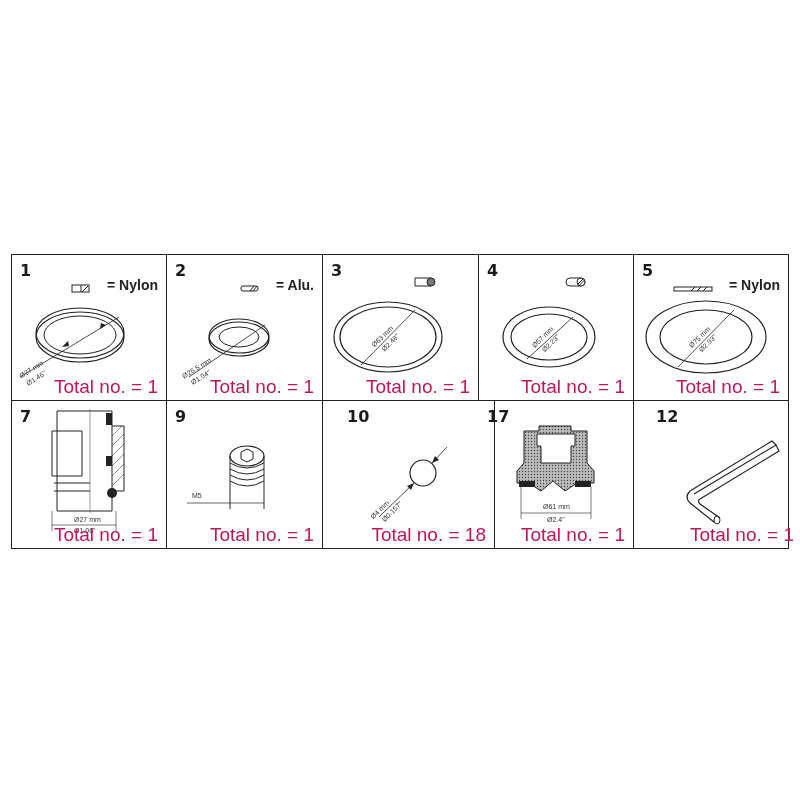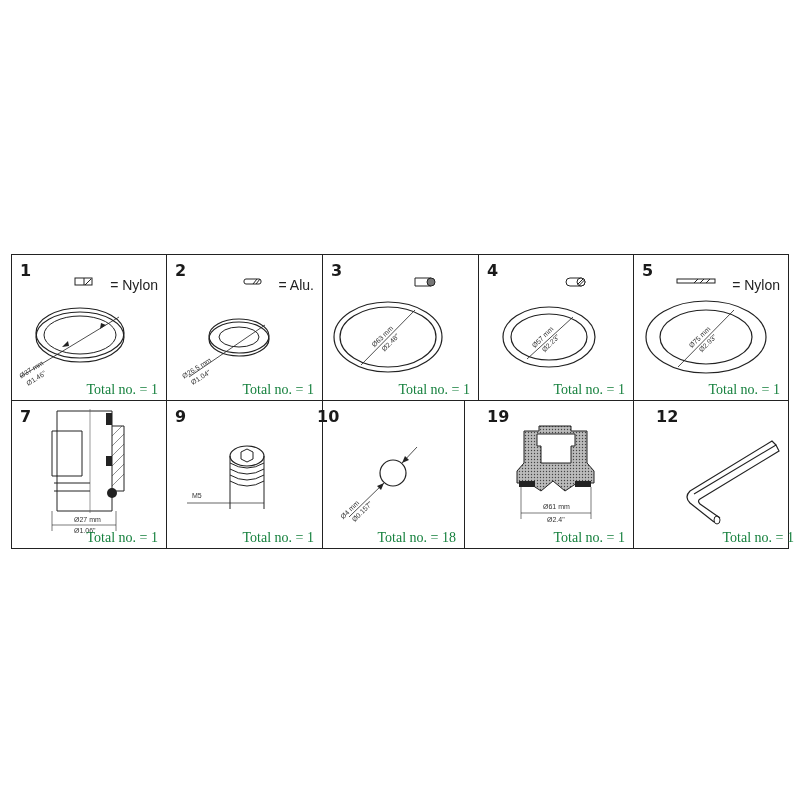--- a/index.html
+++ b/index.html
@@ -2,22 +2,22 @@
 <html><head>
 <meta charset="utf-8">
 <style>
   html, body { margin:0; padding:0; background:#ffffff; }
   body { width:800px; height:800px; position:relative; overflow:hidden; font-family:"DejaVu Sans", "Liberation Sans", sans-serif; color:#1a1a1a; }
   .grid { position:absolute; left:11px; top:254px; width:778px; height:295px; border:1px solid #222; box-sizing:border-box; }
   .cell { position:absolute; box-sizing:border-box; border-right:1px solid #222; border-bottom:1px solid #222; }
   .cell.lastcol { border-right:none; }
   .cell.lastrow { border-bottom:none; }
   .num { position:absolute; left:8px; top:6px; font-weight:bold; font-size:16px; font-family:"DejaVu Sans", sans-serif; color:#1a1a1a; }
-  .total { position:absolute; right:8px; bottom:2px; font-size:14px; font-family:Liberation Serif, serif; color:#15803d; }
-  .mat { position:absolute; right:8px; top:22px; font-size:14px; font-family:"Liberation Sans", sans-serif; color:#222; display:flex; align-items:flex-start; gap:16px; }
+  .total { position:absolute; right:8px; bottom:2px; font-size:19px; font-family:Liberation Sans, sans-serif; color:#be185d; }
+  .mat { position:absolute; right:8px; top:22px; font-size:14px; font-family:"Liberation Sans", sans-serif; color:#222; display:flex; align-items:flex-end; gap:16px;font-weight:bold; }
   .cell svg.draw { position:absolute; left:0; top:0; }
   .dim { font-family:"Liberation Sans", sans-serif; font-size:7px; fill:#333; }
 </style>
 </head>
 <body>
 
 <div class="grid">
 
   <div class="cell" style="left:0;top:0;width:155px;height:146px;">
     <span class="num">1</span>
@@ -174,38 +174,38 @@
           <path d="M63 80 Q80 90 97 80"></path>
       </g>
       <line x1="63" y1="55" x2="63" y2="108" stroke="#222"></line>
       <line x1="97" y1="55" x2="97" y2="108" stroke="#222"></line>
       <line x1="20" y1="102" x2="97" y2="102" stroke="#222" stroke-width="0.7"></line>
       <text class="dim" x="25" y="97">M5</text>
     </svg>
     <span class="total">Total no. = 1</span>
   </div>
 
-  <div class="cell lastrow" style="left:297px;top:146px;width:156px;height:147px;">
+  <div class="cell lastrow" style="left:327px;top:146px;width:156px;height:147px;">
     <span class="num">10</span>
     <svg class="draw" width="156" height="147">
       <circle cx="84" cy="72" r="13" fill="none" stroke="#222" stroke-width="1.2"></circle>
       <line x1="40" y1="116" x2="75" y2="82" stroke="#222" stroke-width="0.8"></line>
       <line x1="93" y1="62" x2="108" y2="46" stroke="#222" stroke-width="0.8"></line>
       <polygon points="75,82 68,85 72,89" fill="#222"></polygon>
       <polygon points="93,62 100,59 96,55" fill="#222"></polygon>
       <g transform="rotate(-45 40 110)">
         <text class="dim" x="30" y="112">Ø4 mm</text>
         <text class="dim" x="36" y="122">Ø0.157"</text>
       </g>
     </svg>
     <span class="total">Total no. = 18</span>
   </div>
 
   <div class="cell lastrow" style="left:467px;top:146px;width:155px;height:147px;">
-    <span class="num">19</span>
+    <span class="num">17</span>
     <svg class="draw" width="155" height="147">
       <defs>
         <pattern id="dots" width="3" height="3" patternUnits="userSpaceOnUse">
             <rect width="3" height="3" fill="#bbb"></rect>
             <circle cx="1.5" cy="1.5" r="0.7" fill="#444"></circle>
           </pattern>
       </defs>
       <path d="M45 30 H60 V25 H92 V30 H108 V62 L115 70 V82 H98 L86 90 L74 80 L62 90 L50 82 H38 V70 L45 62 Z" fill="url(#dots)" stroke="#222" stroke-width="1"></path>
       <path d="M58 33 H96 V45 H92 V62 H62 V45 H58 Z" fill="#fff" stroke="#222"></path>
       <rect x="40" y="80" width="16" height="6" fill="#222"></rect>

